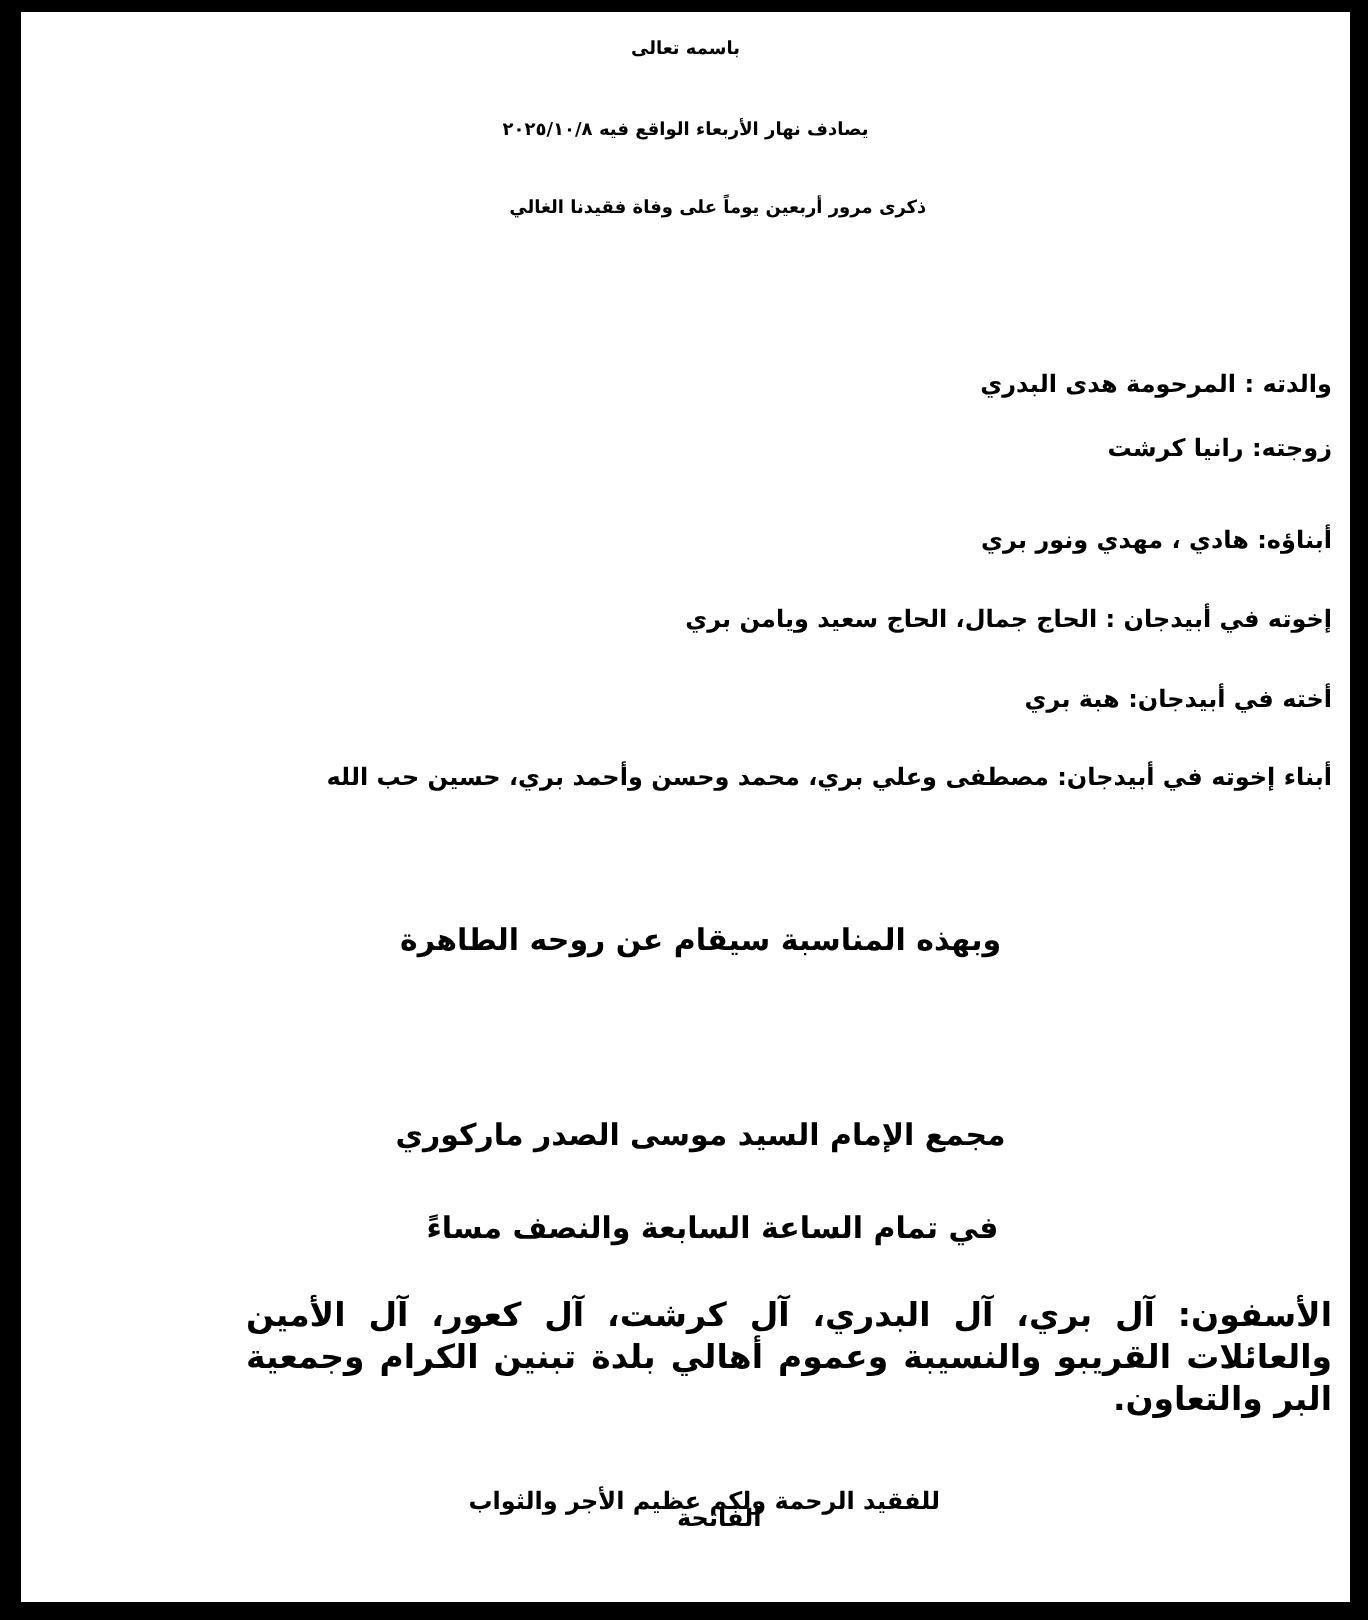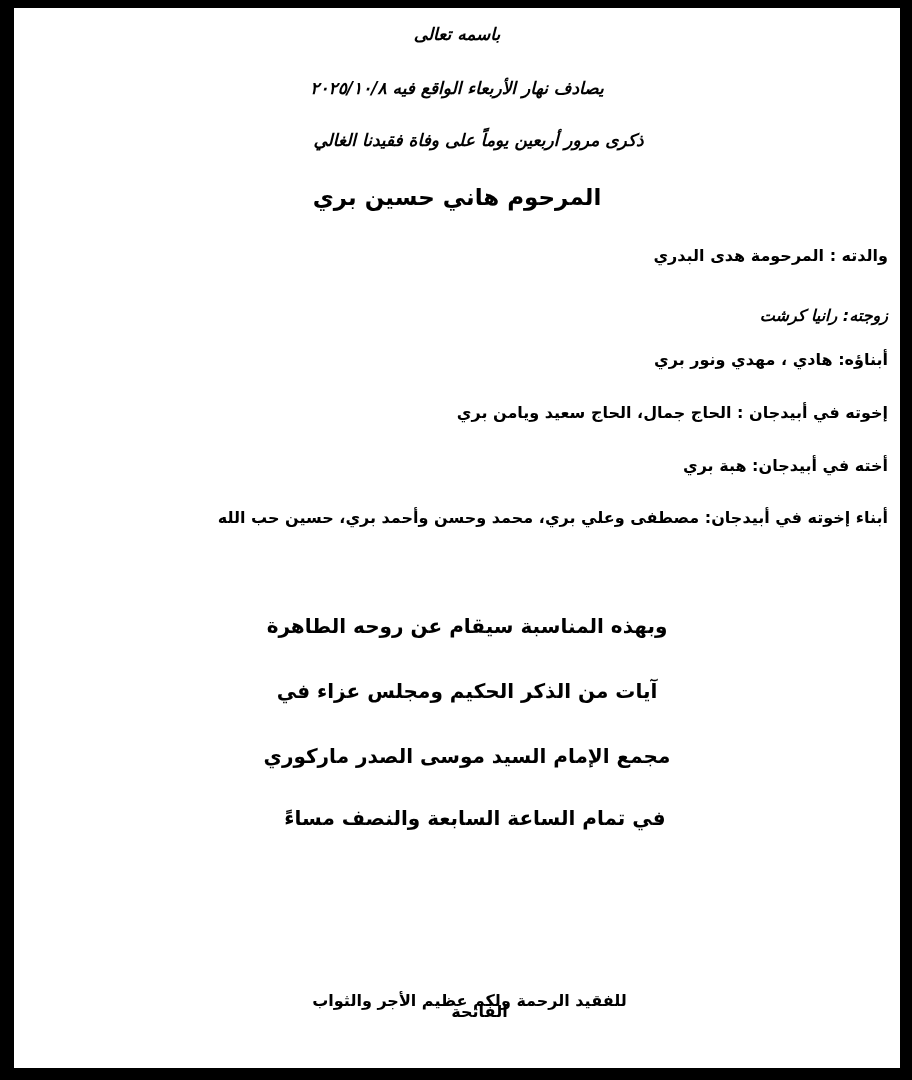--- a/index.html
+++ b/index.html
@@ -33,21 +33,21 @@
     .center {
       left: 0;
       right: 0;
       text-align: center;
     }
     .right {
       right: 12px;
       text-align: center;
     }
     .s16 { font-size: 16px; }
-    .s17 { font-size: 17px; font-style: italic; }
+    .s17 { font-size: 12px; }
     .s23 { font-size: 23px; }
     .s24 { font-size: 20px; }
     .para {
       position: absolute;
       right: 12px;
       left: 150px;
       font-weight: bold;
       font-size: 22px;
       line-height: 28px;
       text-align: justify;
@@ -59,27 +59,26 @@
 <body>
 
 <div class="page">
 
   <div class="line center s17" style="top:18px;">باسمه تعالى</div>
 
   <div class="line center s17" style="top:72px;">يصادف نهار الأربعاء الواقع فيه ٢٠٢٥/١٠/٨</div>
 
   <div class="line center s17" style="top:124px;padding-left:43px;">ذكرى مرور أربعين يوماً على وفاة فقيدنا الغالي</div>
 
-  <div class="line center s23" style="top:178px;">المرحوم هاني حسين بري</div>
 
   <div class="line right s16" style="top:240px;">
     <span>والدته</span><span> : </span><span>المرحومة هدى البدري</span>
   </div>
 
-  <div class="line right s16" style="top:300px;font-style:italic;">
+  <div class="line right s16" style="top:283px;">
     <span>زوجته</span><span>: </span><span>رانيا كرشت</span>
   </div>
 
   <div class="line right s16" style="top:344px;">
     <span>أبناؤه</span><span>: </span><span>هادي ، مهدي ونور بري</span>
   </div>
 
   <div class="line right s16" style="top:397px;">
     <span>إخوته في أبيدجان</span><span> : </span><span>الحاج جمال، الحاج سعيد ويامن بري</span>
   </div>
@@ -87,24 +86,24 @@
   <div class="line right s16" style="top:450px;">
     <span>أخته في أبيدجان</span><span>:  </span><span>هبة بري</span>
   </div>
 
   <div class="line right s16" style="top:502px;margin-left:20px;">
     <span>أبناء إخوته في أبيدجان</span><span>: </span><span>مصطفى وعلي بري، محمد وحسن وأحمد بري، حسين حب الله</span>
   </div>
 
   <div class="line center s24" style="top:608px; padding-left:20px;">وبهذه المناسبة سيقام عن روحه الطاهرة</div>
 
-  <div class="line center s24" style="top:673px; padding-left:20px;">آيات من الذكر الحكيم ومجلس عزاء في</div>
 
   <div class="line center s24" style="top:738px; padding-left:20px;">مجمع الإمام السيد موسى الصدر ماركوري</div>
 
   <div class="line center s24" style="top:800px; padding-left:36px;">في تمام الساعة السابعة والنصف مساءً</div>
 
+  <div class="para" style="top:856px;">الأسفون: آل بري، آل البدري، آل كرشت، آل كعور، آل الأمين والعائلات القريبو والنسيبة وعموم أهالي بلدة تبنين الكرام وجمعية البر والتعاون.</div>
 
   <div class="line center s16" style="top:985px; padding-left:25px;">للفقيد الرحمة ولكم عظيم الأجر والثواب</div>
 
   <div class="line center s16" style="top:996px; padding-left:20px;margin-left:25px;">الفاتحة</div>
 
 </div>
 
 </body></html>

